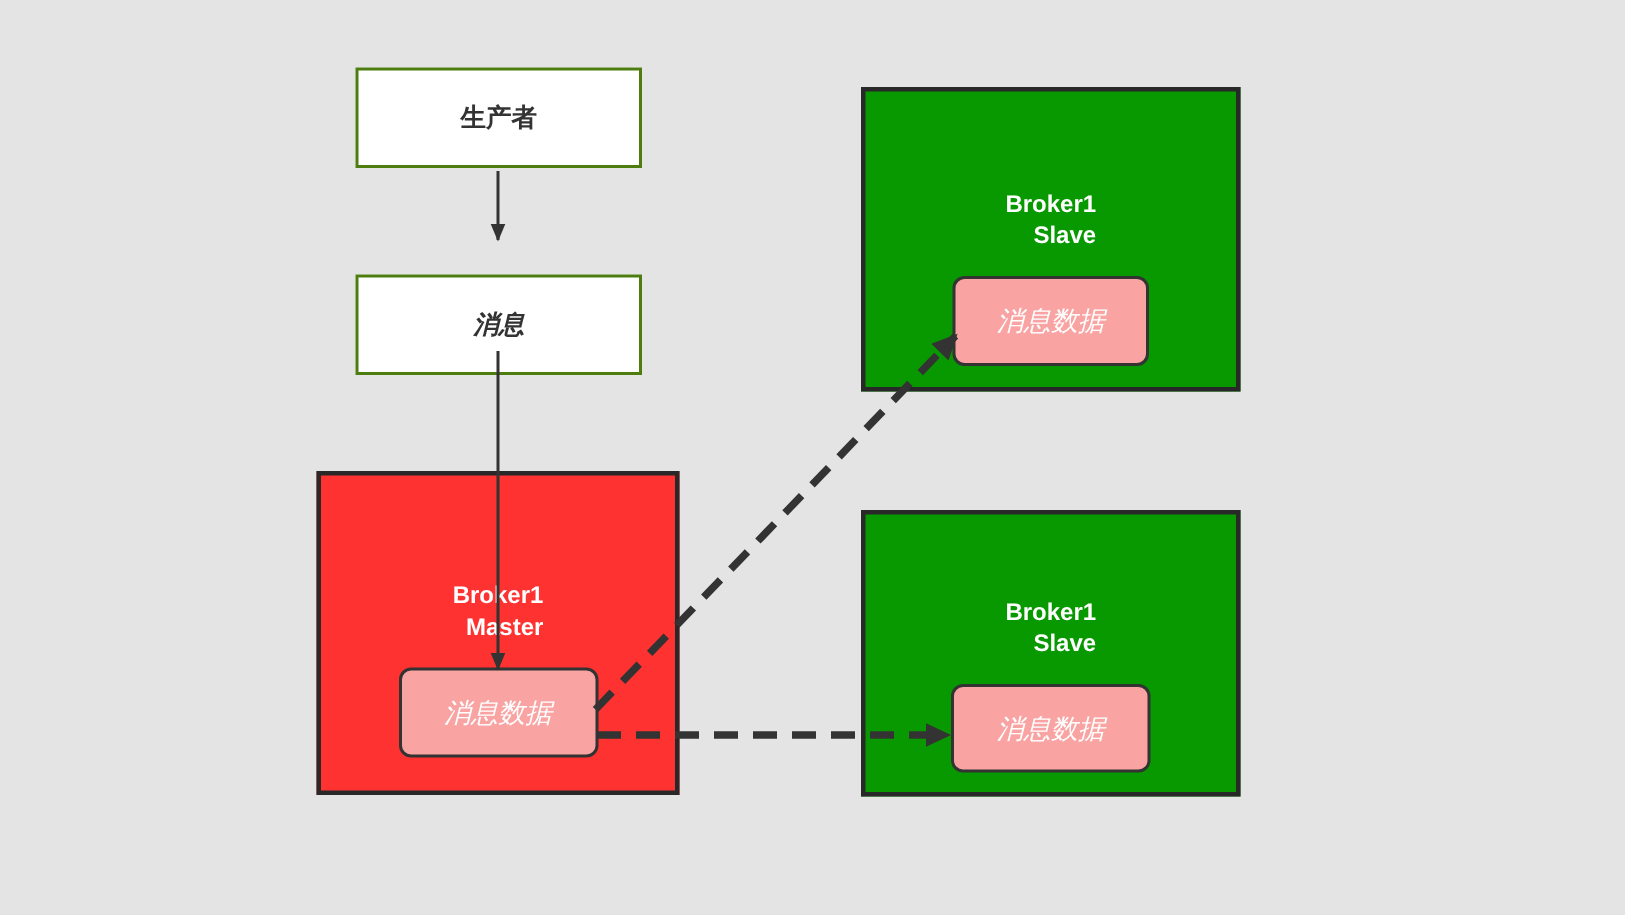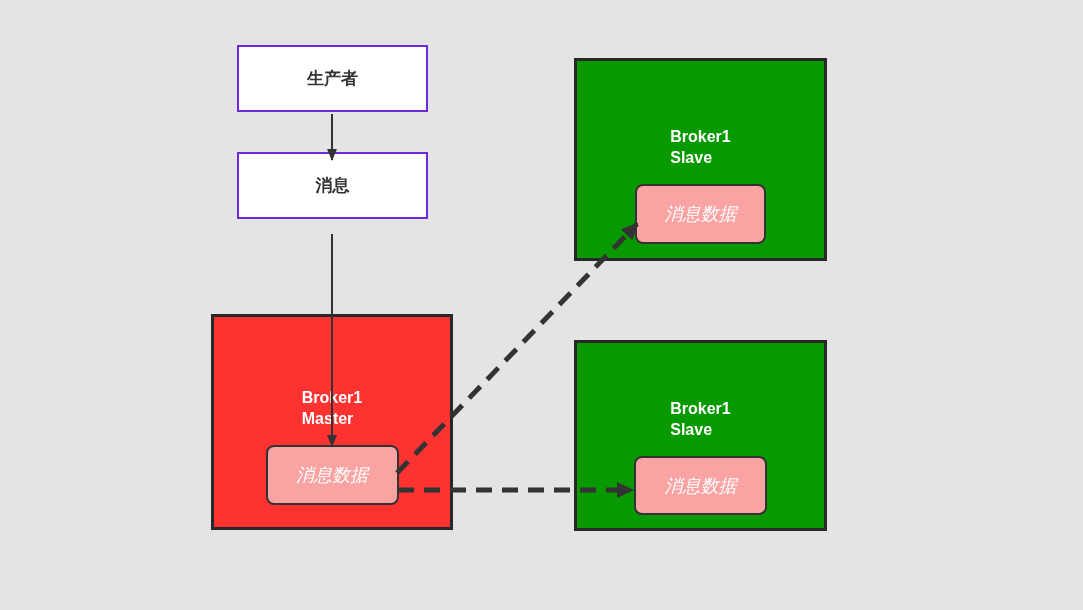--- a/index.html
+++ b/index.html
@@ -13,21 +13,21 @@
     background: #e4e4e4;
     font-family: "Liberation Sans", sans-serif;
     overflow: hidden;
   }
   .node {
     position: absolute;
     box-sizing: border-box;
   }
   .white-box {
     background: #ffffff;
-    border: 2px solid #6d28d9;
+    border: 2px solid #4d7c0f;
     display: flex;
     align-items: center;
     justify-content: center;
     font-weight: bold;
     font-size: 17px;
     color: #333333;
   }
   .broker {
     border: 3px solid #282828;
     display: flex;
@@ -51,21 +51,21 @@
     left: 574px; top: 340px;
     width: 253px; height: 191px;
     background: #089800;
     padding-bottom: 13px;
   }
   .broker-title {
     color: #ffffff;
     font-weight: bold;
     font-size: 16px;
     line-height: 1.3;
-    text-align: left;
+    text-align: right;
     margin-bottom: 15px;
   }
   .data-box {
     background: #f9a3a3;
     border: 2px solid #333333;
     border-radius: 8px;
     width: 129px;
     height: 56px;
     display: flex;
     align-items: center;
@@ -84,21 +84,21 @@
     z-index: 10;
   }
 </style>
 </head>
 <body>
 
 <div class="node white-box" style="left:237px; top:45px; width:191px; height:67px;">
   <span>生产者</span>
 </div>
 
-<div class="node white-box" style="left:237px; top:152px; width:191px; height:67px;">
+<div class="node white-box" style="left:237px; top:183px; width:191px; height:67px;font-style:italic;">
   <span>消息</span>
 </div>
 
 <div class="node broker broker-master">
   <div class="broker-title">
     <div>Broker1</div>
     <div>Master</div>
   </div>
   <div class="data-box">
     <span>消息数据</span>

